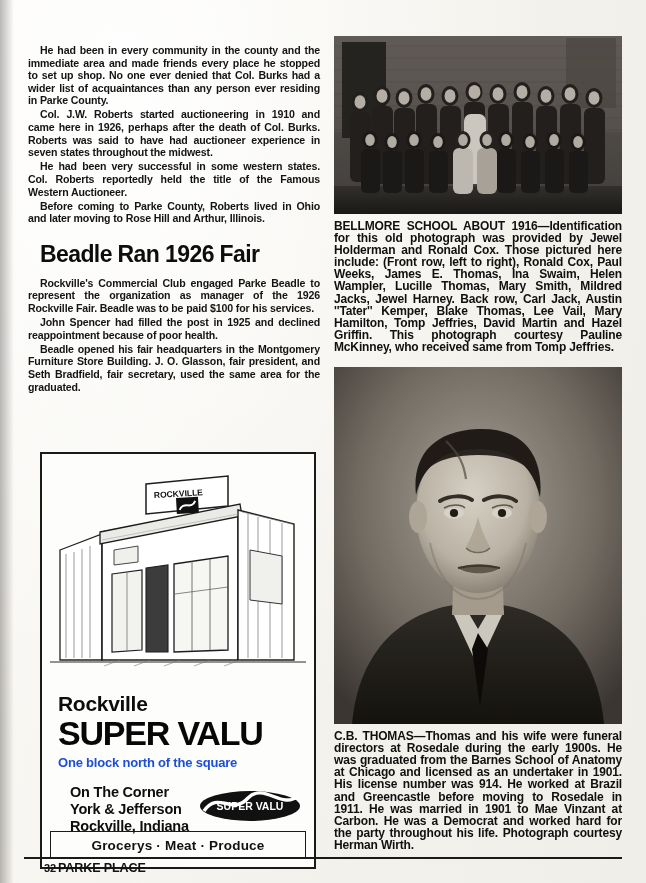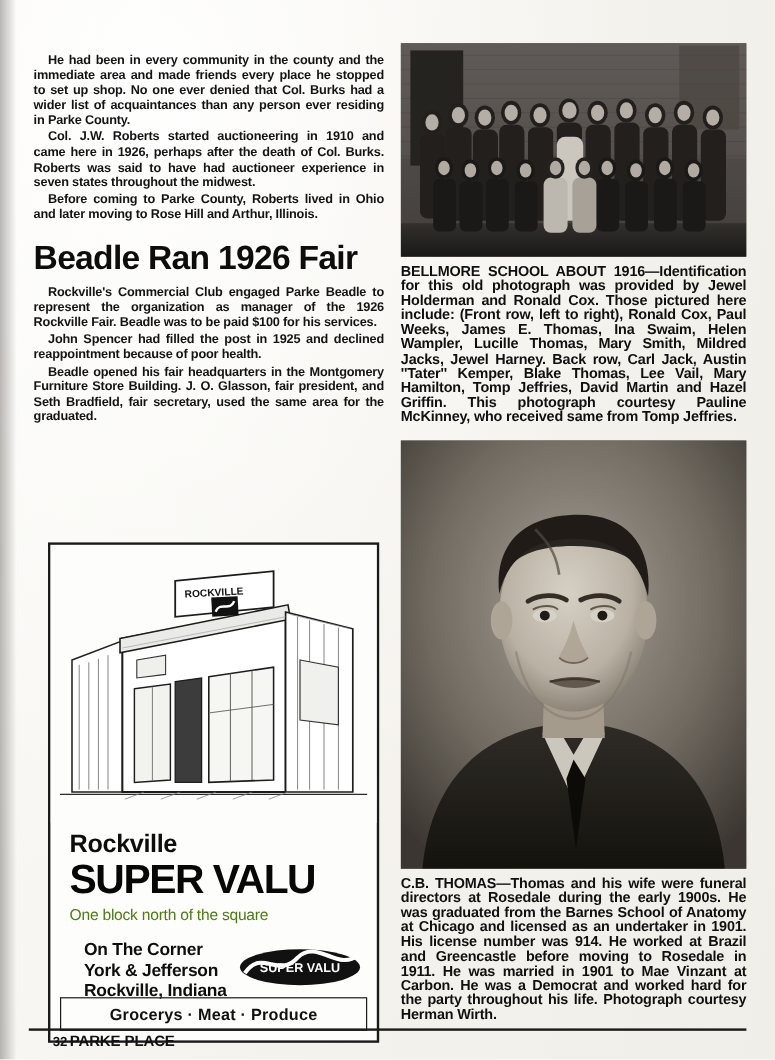--- a/index.html
+++ b/index.html
@@ -52,24 +52,24 @@
     text-indent: 12px;
   }
   .body-text p.noindent {
     text-indent: 0;
   }
   .ital {
     font-style: italic;
   }
 
   .headline {
-    font-size: 28px;
+    font-size: 23px;
     line-height: 26px;
     font-weight: 700;
-    margin: 16px 0 10px 0;
+    margin: 16px 0 10px 12px;
     letter-spacing: -0.6px;
     color: #0d0d0d;
   }
 
   
   .ad-box {
     position: absolute;
     left: 40px;
     top: 452px;
     width: 272px;
@@ -102,24 +102,24 @@
   }
   .ad-brand {
     font-size: 34px;
     font-weight: 700;
     letter-spacing: -1.2px;
     margin: 0 0 2px 4px;
     color: #070707;
   }
   .ad-sub {
     font-size: 13px;
-    font-weight: 400;
+    font-weight: 700;
     margin: 0 0 14px 4px;
     letter-spacing: -0.2px;
-    color: #4d7c0f;
+    color: #1d4ed8;
   }
   .ad-addr {
     font-size: 14.5px;
     font-weight: 700;
     line-height: 17px;
     margin-left: 16px;
     color: #0e0e0e;
     letter-spacing: -0.2px;
   }
   .ad-logo {
@@ -210,20 +210,21 @@
 </style>
 </head>
 <body>
 
 <div class="page">
 
   <div class="col-left">
     <div class="body-text">
       <p>He had been in every community in the county and the immediate area and made friends every place he stopped to set up shop. No one ever denied that Col. Burks had a wider list of acquaintances than any person ever residing in Parke County.</p>
       <p>Col. J.W. Roberts started auctioneering in 1910 and came here in 1926, perhaps after the death of Col. Burks. Roberts was said to have had auctioneer experience in seven states throughout the midwest.</p>
+      <p>He had been very successful in some western states. Col. Roberts reportedly held the title of the Famous Western Auctioneer.</p>
       <p>Before coming to Parke County, Roberts lived in Ohio and later moving to Rose Hill and Arthur, Illinois.</p>
     </div>
 
     <h2 class="headline">Beadle Ran 1926 Fair</h2>
 
     <div class="body-text">
       <p>Rockville's Commercial Club engaged Parke Beadle to represent the organization as manager of the 1926 Rockville Fair. Beadle was to be paid $100 for his services.</p>
       <p>John Spencer had filled the post in 1925 and declined reappointment because of poor health.</p>
       <p>Beadle opened his fair headquarters in the Montgomery Furniture Store Building. J. O. Glasson, fair president, and Seth Bradfield, fair secretary, used the same area for the graduated.</p>
     </div>

